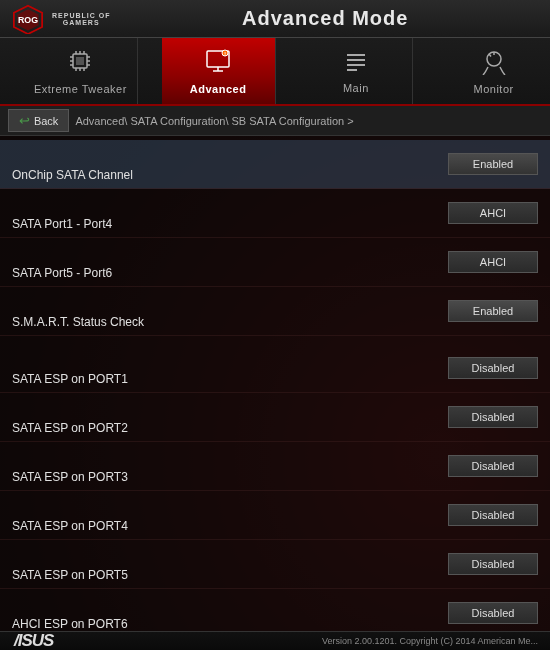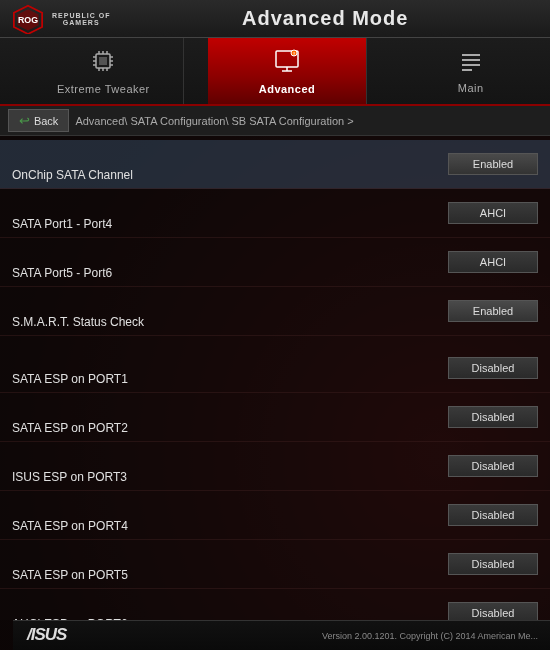--- a/index.html
+++ b/index.html
@@ -196,27 +196,26 @@
     }
 
     .setting-spacer {
       height: 8px;
       background: transparent;
     }
 
     
     .footer {
       background: linear-gradient(180deg, #111 0%, #0a0a0a 100%);
-      height: 30px;
+      height: 19px;
       display: flex;
       align-items: center;
       justify-content: space-between;
       padding: 0 12px;
       border-top: 1px solid #333;
-      margin-left: 13px;
     }
 
     .footer-logo {
       color: #ddd;
       font-size: 18px;
       font-weight: bold;
       font-style: italic;
       letter-spacing: -1px;
     }
 
@@ -293,20 +292,32 @@
         <svg width="26" height="26" viewBox="0 0 26 26" xmlns="http://www.w3.org/2000/svg">
           <line x1="4" y1="7" x2="22" y2="7" stroke="#aaa" stroke-width="2"></line>
           <line x1="4" y1="12" x2="22" y2="12" stroke="#aaa" stroke-width="2"></line>
           <line x1="4" y1="17" x2="22" y2="17" stroke="#aaa" stroke-width="2"></line>
           <line x1="4" y1="22" x2="14" y2="22" stroke="#aaa" stroke-width="2"></line>
         </svg>
       </div>
       <span class="tab-label">Main</span>
     </div>
 
+    <div class="tab">
+      <div>
+        <svg width="28" height="28" viewBox="0 0 28 28" xmlns="http://www.w3.org/2000/svg">
+          <circle cx="14" cy="12" r="7" fill="none" stroke="#aaa" stroke-width="1.5"></circle>
+          <path d="M8,20 Q5,26 3,28" stroke="#aaa" stroke-width="1.5" fill="none"></path>
+          <path d="M20,20 Q23,26 25,28" stroke="#aaa" stroke-width="1.5" fill="none"></path>
+          <line x1="14" y1="5" x2="14" y2="8" stroke="#aaa" stroke-width="1.5"></line>
+          <line x1="9" y1="7" x2="11" y2="9.5" stroke="#aaa" stroke-width="1.5"></line>
+        </svg>
+      </div>
+      <span class="tab-label">Monitor</span>
+    </div>
 
   </div>
 
   <div class="breadcrumb-bar">
     <div class="back-button">
       <span class="back-arrow">↩</span>
       <span>Back</span>
     </div>
     <span class="breadcrumb-text">Advanced\ SATA Configuration\ SB SATA Configuration &gt;</span>
   </div>
@@ -339,21 +350,21 @@
       <span class="setting-name">SATA ESP on PORT1</span>
       <div class="setting-value">Disabled</div>
     </div>
 
     <div class="setting-row">
       <span class="setting-name">SATA ESP on PORT2</span>
       <div class="setting-value">Disabled</div>
     </div>
 
     <div class="setting-row">
-      <span class="setting-name">ISUS ESP on PORT3</span>
+      <span class="setting-name">SATA ESP on PORT3</span>
       <div class="setting-value">Disabled</div>
     </div>
 
     <div class="setting-row">
       <span class="setting-name">SATA ESP on PORT4</span>
       <div class="setting-value">Disabled</div>
     </div>
 
     <div class="setting-row">
       <span class="setting-name">SATA ESP on PORT5</span>

